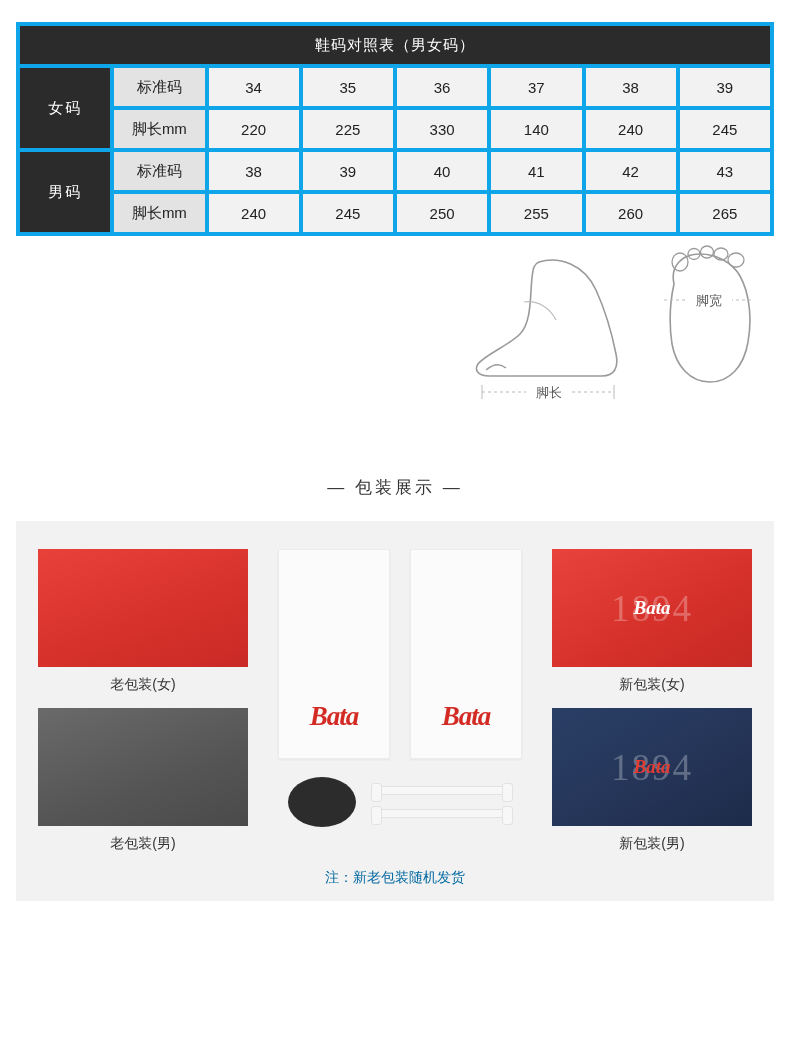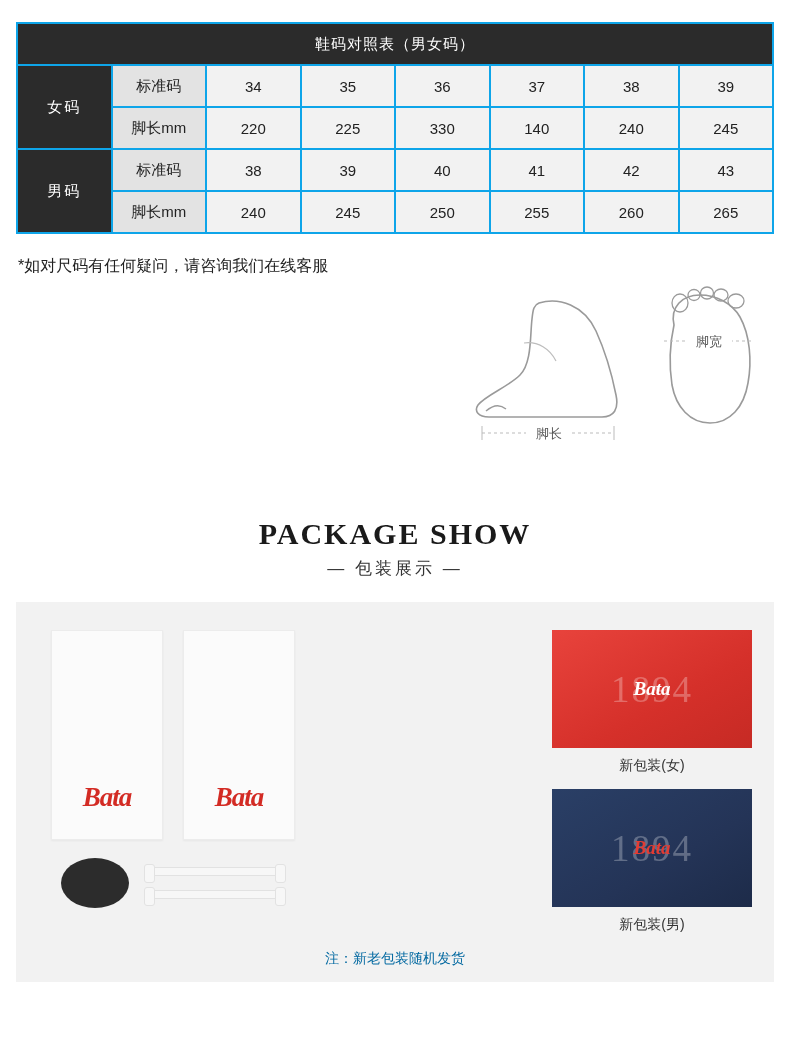--- a/index.html
+++ b/index.html
@@ -19,21 +19,21 @@
   }
 
   
   .size-table {
     width: 758px;
     border-collapse: collapse;
     margin-top: 22px;
     table-layout: fixed;
   }
   .size-table td, .size-table th {
-    border: 2px solid #0ea5e9;
+    border: 4px solid #0ea5e9;
     text-align: center;
     font-size: 15px;
     font-weight: normal;
     color: #222;
     height: 42px;
     background: #f2f2f2;
   }
   .tbl-title {
     background: #2b2b2b !important;
     color: #ffffff !important;
@@ -270,21 +270,20 @@
       <td>240</td>
       <td>245</td>
       <td>250</td>
       <td>255</td>
       <td>260</td>
       <td>265</td>
     </tr>
   </tbody>
     </table>
 
-  <div class="note">*如对尺码有任何疑问，请咨询我们在线客服</div>
 
   <div class="measure">
 
     <svg class="foot-art" viewBox="0 0 300 180">
 
       <path d="M75 20 C 95 14, 120 22, 132 48 C 142 70, 148 92, 152 112 C 155 126, 150 134, 138 134 L 25 134 C 14 134, 10 128, 14 122 C 22 112, 44 104, 56 92 C 68 80, 66 52, 68 36 C 69 26, 70 22, 75 20 Z" fill="none" stroke="#9a9a9a" stroke-width="1.6"></path>
       <path d="M22 128 C 30 121, 36 121, 42 126" fill="none" stroke="#9a9a9a" stroke-width="1.4"></path>
       <path d="M60 60 C 74 58, 86 66, 92 78" fill="none" stroke="#bdbdbd" stroke-width="1.2"></path>
 
       <line x1="18" y1="150" x2="150" y2="150" stroke="#bbbbbb" stroke-width="1" stroke-dasharray="3,3"></line>
@@ -300,27 +299,32 @@
       <ellipse cx="230" cy="12" rx="6" ry="5.5" fill="none" stroke="#9a9a9a" stroke-width="1.3"></ellipse>
       <ellipse cx="216" cy="20" rx="8" ry="9" fill="none" stroke="#9a9a9a" stroke-width="1.3"></ellipse>
 
       <line x1="200" y1="58" x2="290" y2="58" stroke="#bbbbbb" stroke-width="1" stroke-dasharray="3,3"></line>
       <rect x="222" y="49" width="46" height="18" fill="#ffffff"></rect>
       <text x="245" y="63" font-size="13" fill="#555" text-anchor="middle" font-family="Liberation Sans, sans-serif">脚宽</text>
     </svg>
   </div>
 
   <div class="pkg-head">
-    <div class="en">PACKAGE SHOW</div>
     <div class="cn">— 包装展示 —</div>
   </div>
 
   <div class="pkg-box">
     <div class="pkg-grid">
 
+      <div class="col">
+        <div class="sheet-red"></div>
+        <div class="cap">老包装(女)</div>
+        <div class="sheet-grey" style="margin-top:14px"></div>
+        <div class="cap">老包装(男)</div>
+      </div>
 
       <div class="col">
         <div class="col-mid">
           <div class="bag">
             <span class="bata-logo">Bata</span>
           </div>
           <div class="bag">
             <span class="bata-logo">Bata</span>
           </div>
         </div>

